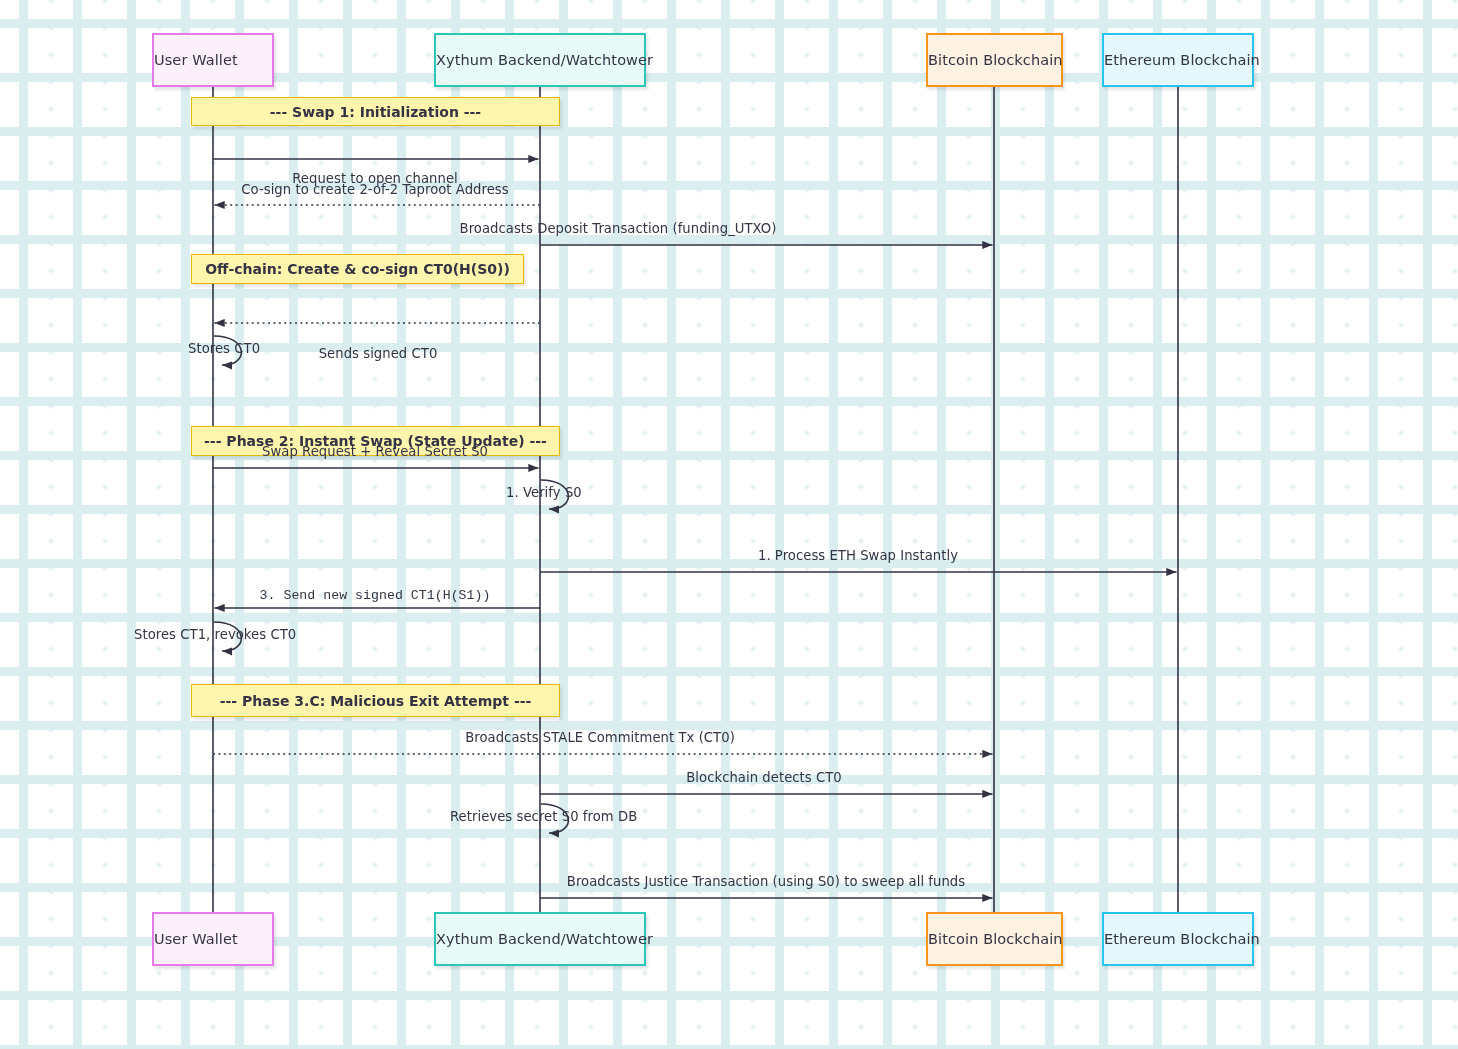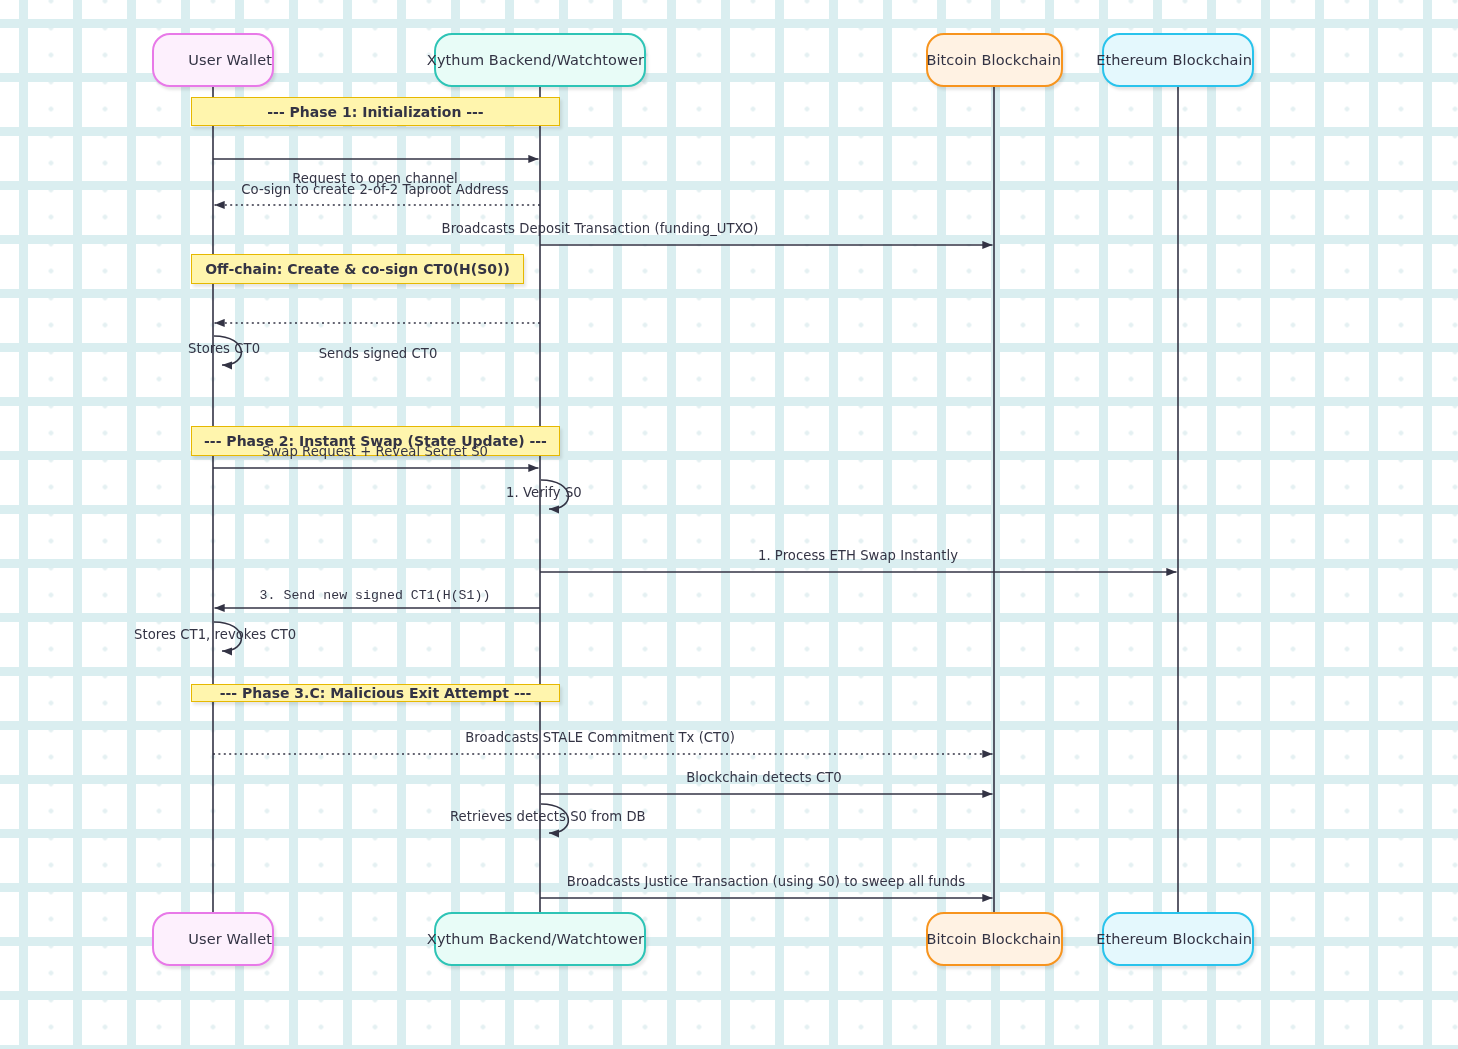--- a/index.html
+++ b/index.html
@@ -32,26 +32,26 @@
   svg.layer {
     position: absolute;
     left: 0; top: 0;
     width: 1458px;
     height: 1049px;
     overflow: visible;
   }
   .actor-box {
     position: absolute;
     box-sizing: border-box;
-    border-radius: 18px;
+    border-radius: 0;
     border-width: 2.2px;
     border-style: solid;
     display: flex;
     align-items: center;
-    justify-content: flex-end;
+    justify-content: flex-start;
     font-size: 14.5px;
     color: #333344;
     box-shadow: 2px 3px 3px rgba(0,0,0,0.10);
     white-space: nowrap;
     letter-spacing: 0.1px;
   }
   .note-box {
     position: absolute;
     box-sizing: border-box;
     background: #fff5ad;
@@ -134,41 +134,41 @@
       </div>
       <div class="actor-box" style="left: 926px; top: 912px; width: 137px; height: 54px; background: rgb(255, 242, 227); border-color: rgb(247, 148, 30);">
         <span>Bitcoin Blockchain</span>
       </div>
       <div class="actor-box" style="left: 1102px; top: 912px; width: 152px; height: 54px; background: rgb(228, 248, 253); border-color: rgb(41, 195, 236);">
         <span>Ethereum Blockchain</span>
       </div>
     </div>
   <div id="notes">
       <div class="note-box" style="left: 191px; top: 97px; width: 369px; height: 29px;">
-        <span>--- Phase 1: Initialization ---</span>
+        <span>--- Swap 1: Initialization ---</span>
       </div>
       <div class="note-box" style="left: 191px; top: 254px; width: 333px; height: 30px;">
         <span>Off-chain: Create &amp; co-sign CT0(H(S0))</span>
       </div>
       <div class="note-box" style="left: 191px; top: 398px; width: 369px; height: 30px; margin-top: 28px;">
         <span>--- Phase 2: Instant Swap (State Update) ---</span>
       </div>
-      <div class="note-box" style="left: 191px; top: 684px; width: 369px; height: 18px;">
+      <div class="note-box" style="left: 191px; top: 684px; width: 369px; height: 33px;">
         <span>--- Phase 3.C: Malicious Exit Attempt ---</span>
       </div>
     </div>
   <div id="labels">
       <div class="msg-label center" style="left: 375px; top: 143px; margin-top: 28px;">Request to open channel</div>
       <div class="msg-label center" style="left: 375px; top: 182px;">Co-sign to create 2-of-2 Taproot Address</div>
-      <div class="msg-label center" style="left: 600px; top: 221px;">Broadcasts Deposit Transaction (funding_UTXO)</div>
+      <div class="msg-label center" style="left: 618px; top: 221px;">Broadcasts Deposit Transaction (funding_UTXO)</div>
       <div class="msg-label center" style="left: 378px; top: 301px; margin-top: 45px;">Sends signed CT0</div>
       <div class="msg-label" style="left: 180px; top: 341px; margin-left: 8px;">Stores CT0</div>
       <div class="msg-label center" style="left: 375px; top: 444px;">Swap Request + Reveal Secret S0</div>
       <div class="msg-label" style="left: 506px; top: 485px;">1. Verify S0</div>
       <div class="msg-label center" style="left: 858px; top: 548px;">1. Process ETH Swap Instantly</div>
       <div class="msg-label center" style="left: 375px; top: 588px; font-family: Liberation Mono, monospace;">3. Send new signed CT1(H(S1))</div>
       <div class="msg-label" style="left: 134px; top: 627px;">Stores CT1, revokes CT0</div>
       <div class="msg-label center" style="left: 600px; top: 730px;">Broadcasts STALE Commitment Tx (CT0)</div>
       <div class="msg-label center" style="left: 764px; top: 770px;">Blockchain detects CT0</div>
-      <div class="msg-label" style="left: 450px; top: 809px;">Retrieves detects S0 from DB</div>
+      <div class="msg-label" style="left: 450px; top: 809px;">Retrieves secret S0 from DB</div>
       <div class="msg-label center" style="left: 766px; top: 874px;">Broadcasts Justice Transaction (using S0) to sweep all funds</div>
     </div>
 </div>
 
 </body></html>

